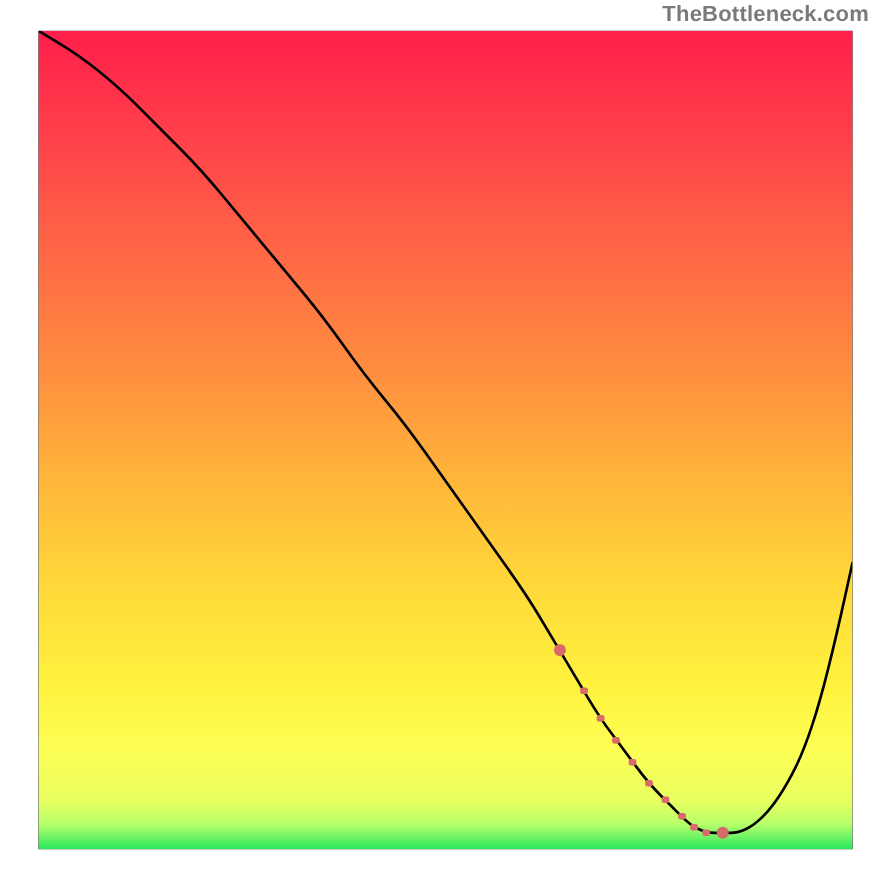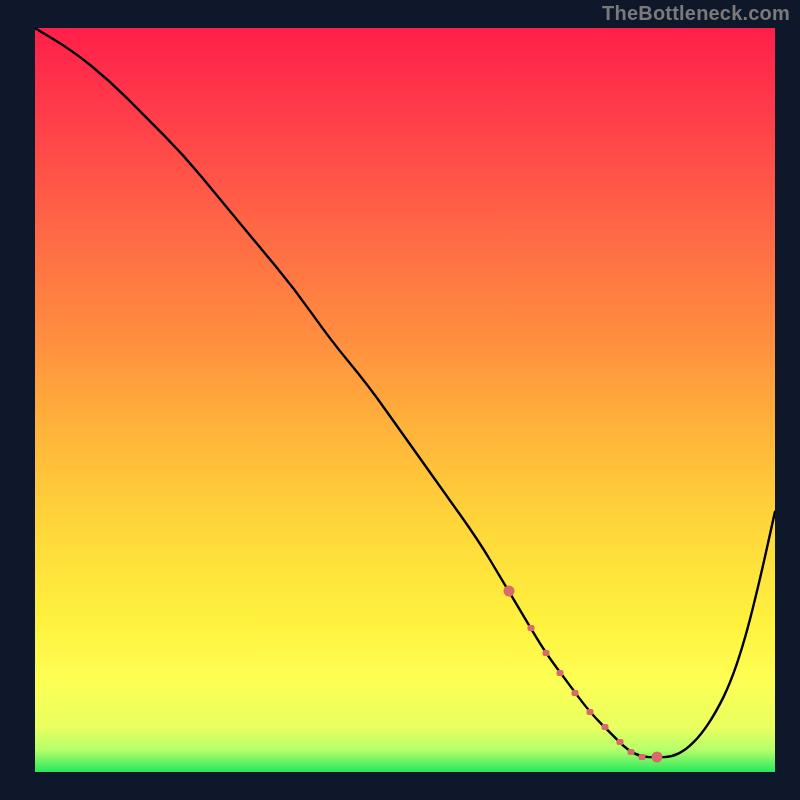--- a/index.html
+++ b/index.html
@@ -8,21 +8,21 @@
     width: 800px;
     height: 800px;
     background: #000;
     overflow: hidden;
     font-family: Arial, Helvetica, sans-serif;
   }
   .frame {
     position: relative;
     width: 800px;
     height: 800px;
-    background: #0f172a;
+    background: #ffffff;
   }
   .watermark {
     position: absolute;
     top: 2px;
     right: 10px;
     color: #7a7a7a;
     font-size: 20px;
     font-weight: 600;
     letter-spacing: 0.2px;
     z-index: 5;

